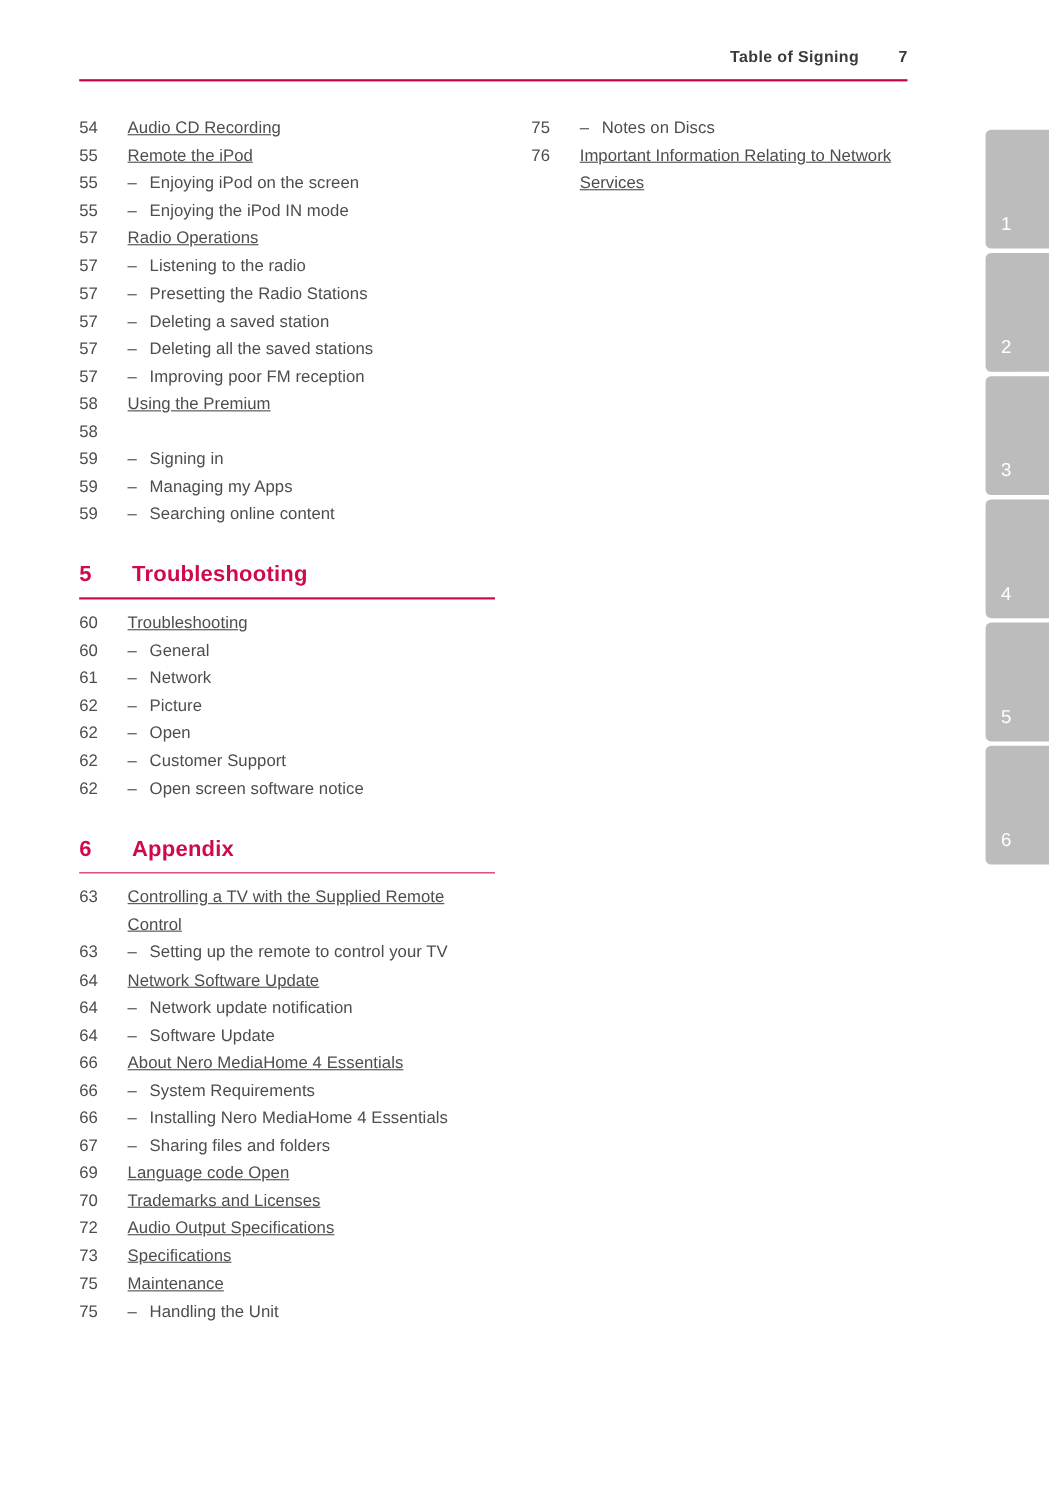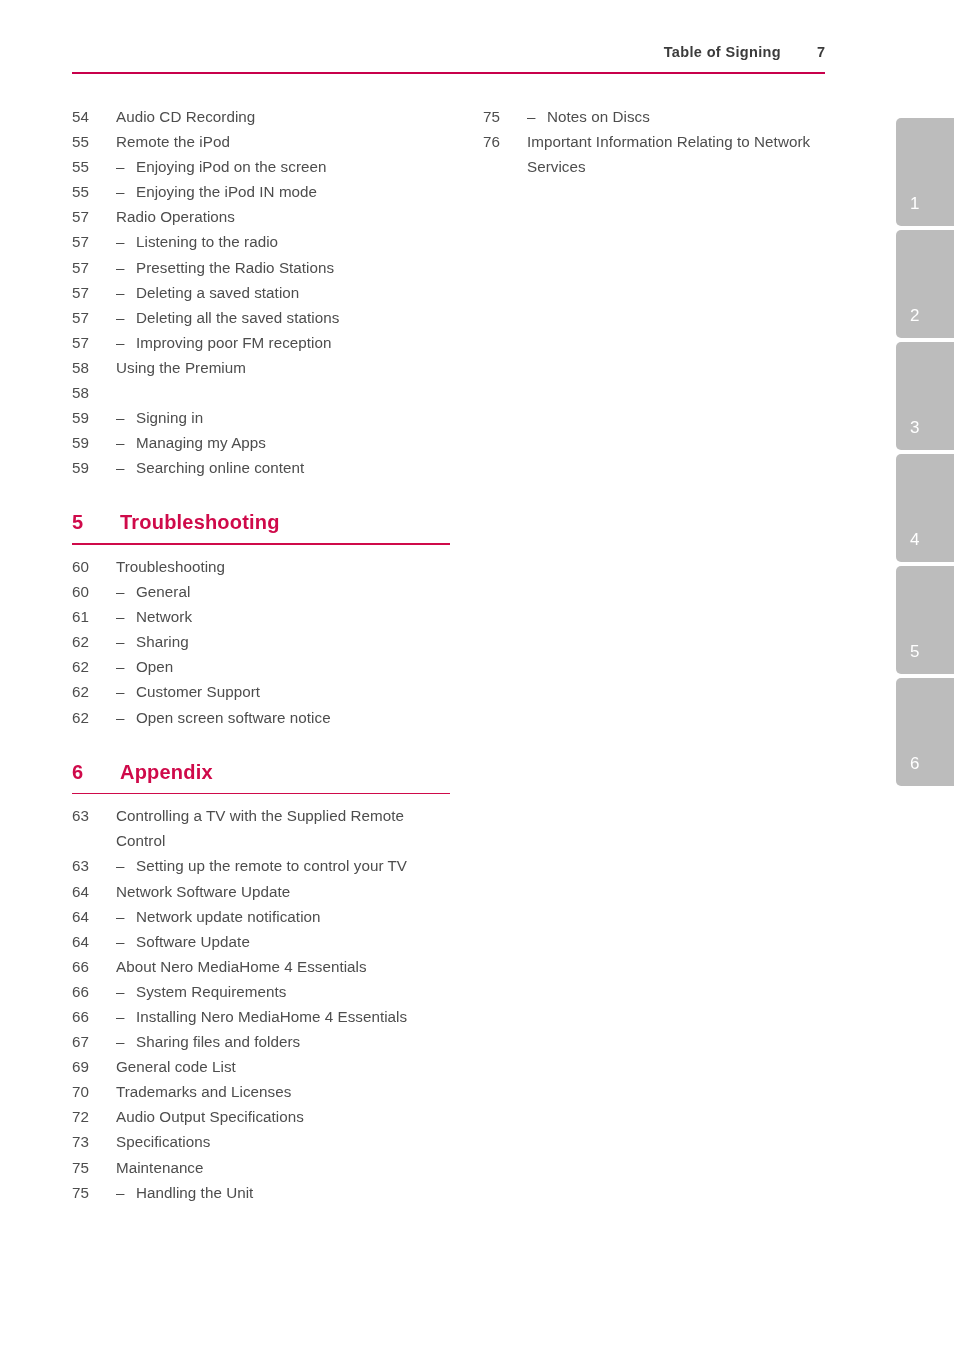--- a/index.html
+++ b/index.html
@@ -84,21 +84,21 @@
   }
   .toc-dash {
     flex: 0 0 20px;
     color: #4d4d4d;
   }
   .toc-label {
     flex: 1 1 auto;
     color: #4d4d4d;
   }
   
-  .lvl1 .toc-label { margin-left: 0; }
+  .lvl1 .toc-label { margin-left: 0; text-decoration: underline; }
 
   
   .toc-section {
     position: relative;
     padding-top: 31px;
     padding-bottom: 9px;
   }
   .toc-section .sec-row {
     display: flex;
     align-items: baseline;
@@ -281,21 +281,21 @@
       <span class="toc-num">61</span>
       <span class="toc-body">
         <span class="toc-dash">–</span>
         <span class="toc-label">Network</span>
       </span>
     </div>
     <div class="toc-entry lvl2">
       <span class="toc-num">62</span>
       <span class="toc-body">
         <span class="toc-dash">–</span>
-        <span class="toc-label">Sharing</span>
+        <span class="toc-label">Picture</span>
       </span>
     </div>
     <div class="toc-entry lvl2">
       <span class="toc-num">62</span>
       <span class="toc-body">
         <span class="toc-dash">–</span>
         <span class="toc-label">Open</span>
       </span>
     </div>
     <div class="toc-entry lvl2">
@@ -375,21 +375,21 @@
     <div class="toc-entry lvl2">
       <span class="toc-num">67</span>
       <span class="toc-body">
         <span class="toc-dash">–</span>
         <span class="toc-label">Sharing files and folders</span>
       </span>
     </div>
     <div class="toc-entry lvl1">
       <span class="toc-num">69</span>
       <span class="toc-body">
-        <span class="toc-label">General code List</span>
+        <span class="toc-label">Language code Open</span>
       </span>
     </div>
     <div class="toc-entry lvl1">
       <span class="toc-num">70</span>
       <span class="toc-body">
         <span class="toc-label">Trademarks and Licenses</span>
       </span>
     </div>
     <div class="toc-entry lvl1">
       <span class="toc-num">72</span>

